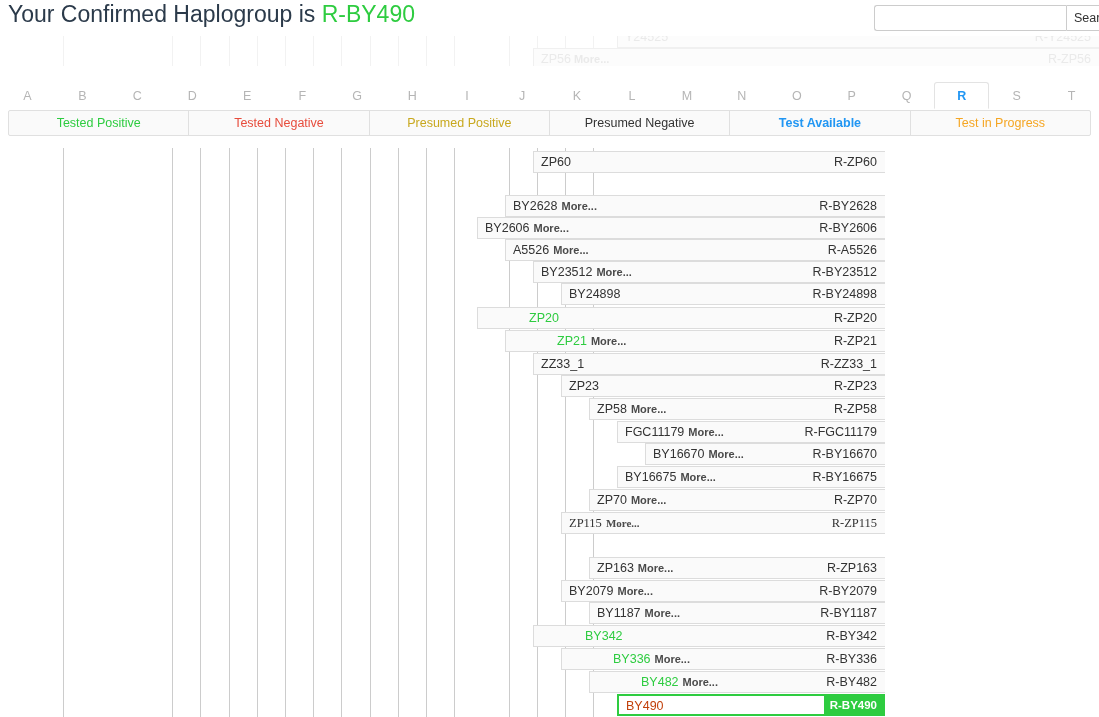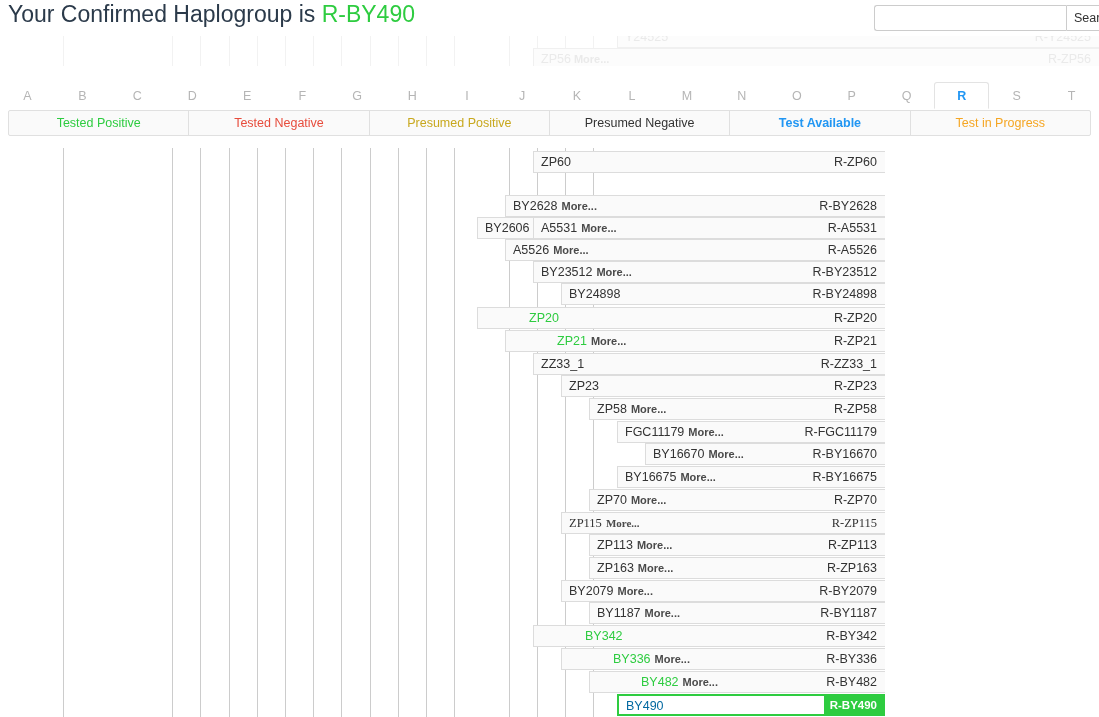--- a/index.html
+++ b/index.html
@@ -190,21 +190,21 @@
   }
   .row .rt {
     position: absolute; right: 8px; top: 0;
     color: #333;
   }
 
   .row.confirmed {
     border: 2px solid #2ecc40;
     background: #ffffff;
   }
-  .row.confirmed .nm { color: #0369a1; }
+  .row.confirmed .nm { color: #c2410c; }
   .row.confirmed .rt {
     right: 0; top: 0;
     background: #2ecc40;
     color: #ffffff;
     font-weight: bold;
     font-size: 11.5px;
     line-height: 18px;
     padding: 0 6px;
     height: 18px;
   }
@@ -314,24 +314,20 @@
       <span class="rt">R-ZP60</span>
     </div>
     <div class="row" style="left: 477px; top: 25px; margin-top: 44px;">
       <span class="nm">BY2606<span class="more">More...</span></span>
       <span class="rt">R-BY2606</span>
     </div>
     <div class="row" style="left: 505px; top: 47px; padding-left: 12px;">
       <span class="nm">BY2628<span class="more">More...</span></span>
       <span class="rt">R-BY2628</span>
     </div>
-    <div class="row" style="left: 533px; top: 69px;">
-      <span class="nm">A5531<span class="more">More...</span></span>
-      <span class="rt">R-A5531</span>
-    </div>
     <div class="row" style="left: 505px; top: 91px;">
       <span class="nm">A5526<span class="more">More...</span></span>
       <span class="rt">R-A5526</span>
     </div>
     <div class="row" style="left: 533px; top: 113px;">
       <span class="nm">BY23512<span class="more">More...</span></span>
       <span class="rt">R-BY23512</span>
     </div>
     <div class="row" style="left: 561px; top: 135px;">
       <span class="nm">BY24898</span>
@@ -370,24 +366,20 @@
       <span class="rt">R-BY16675</span>
     </div>
     <div class="row" style="left: 589px; top: 341px;">
       <span class="nm">ZP70<span class="more">More...</span></span>
       <span class="rt">R-ZP70</span>
     </div>
     <div class="row" style="left: 561px; top: 364px; font-family: Liberation Serif, serif;">
       <span class="nm">ZP115<span class="more">More...</span></span>
       <span class="rt">R-ZP115</span>
     </div>
-    <div class="row" style="left: 589px; top: 386px;">
-      <span class="nm">ZP113<span class="more">More...</span></span>
-      <span class="rt">R-ZP113</span>
-    </div>
     <div class="row" style="left: 589px; top: 409px;">
       <span class="nm">ZP163<span class="more">More...</span></span>
       <span class="rt">R-ZP163</span>
     </div>
     <div class="row" style="left: 561px; top: 432px;">
       <span class="nm">BY2079<span class="more">More...</span></span>
       <span class="rt">R-BY2079</span>
     </div>
     <div class="row" style="left: 589px; top: 454px;">
       <span class="nm">BY1187<span class="more">More...</span></span>

